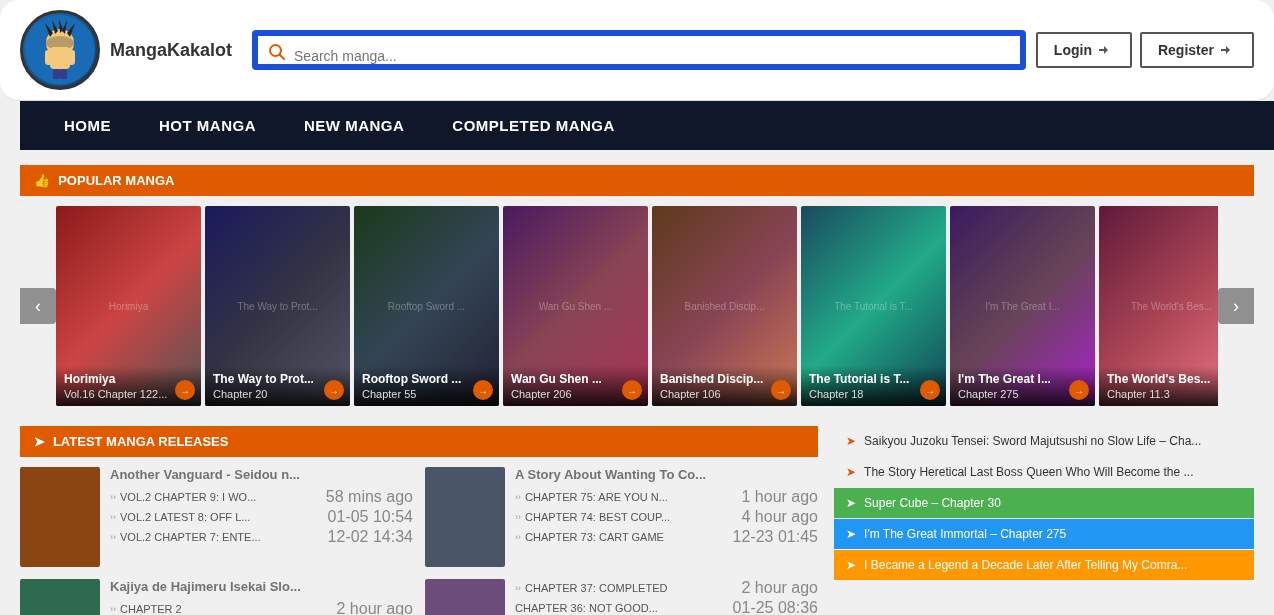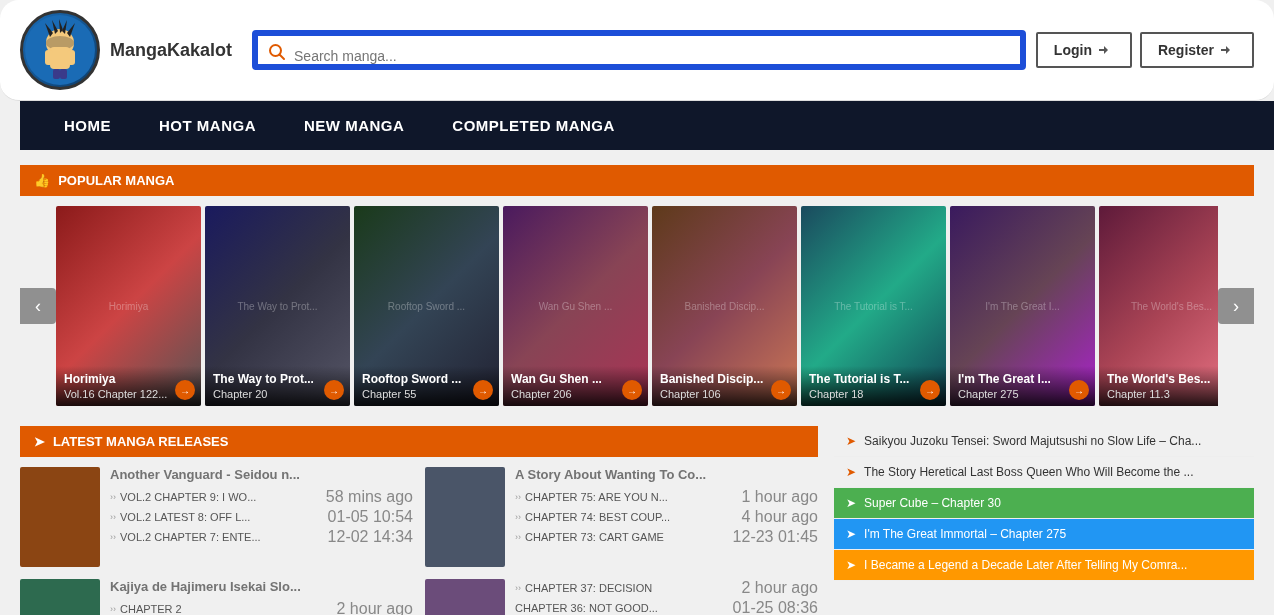--- a/index.html
+++ b/index.html
@@ -441,21 +441,21 @@
     </div>
 
     </div>
   </div>
           <div class="release-item">
     <div class="release-thumb" style="background:#6b4c7a;"></div>
     <div class="release-info">
 
     <div class="release-chapter">
       <span class="chap-bullet">›› </span>
-      <span>CHAPTER 37: DECISION</span>
+      <span>CHAPTER 37: COMPLETED</span>
       <span class="time">2 hour ago</span>
     </div>
 
     <div class="release-chapter">
 
       <span>CHAPTER 36: NOT GOOD...</span>
       <span class="time">01-25 08:36</span>
     </div>
 
     </div>

